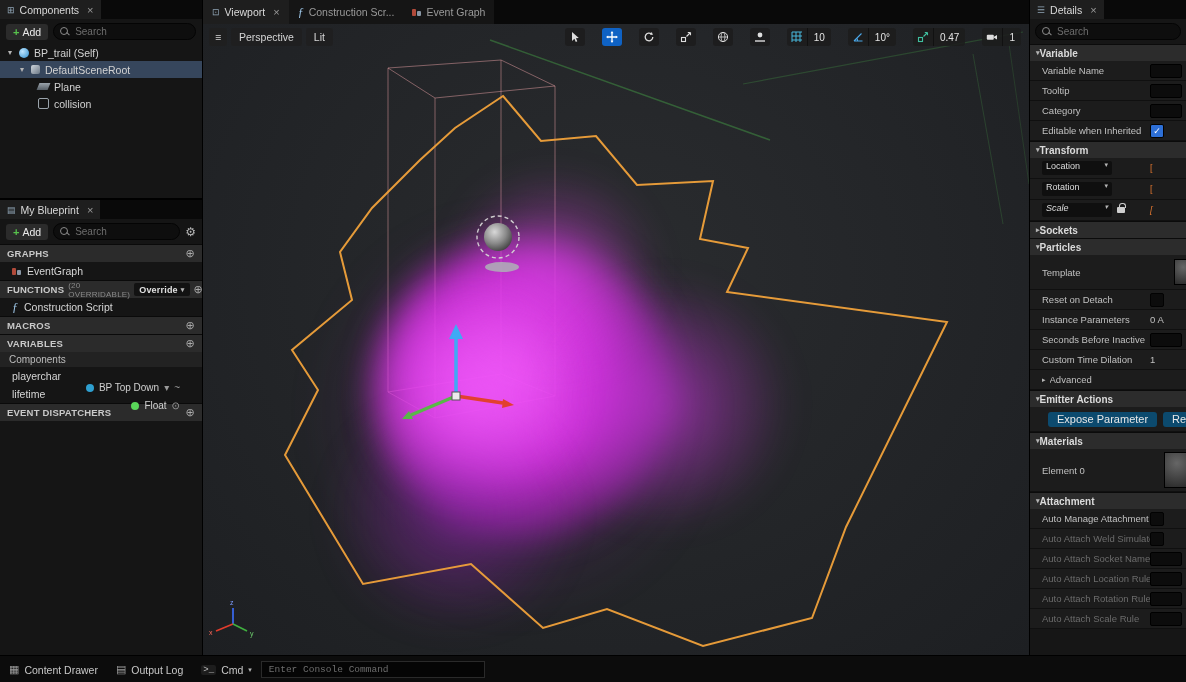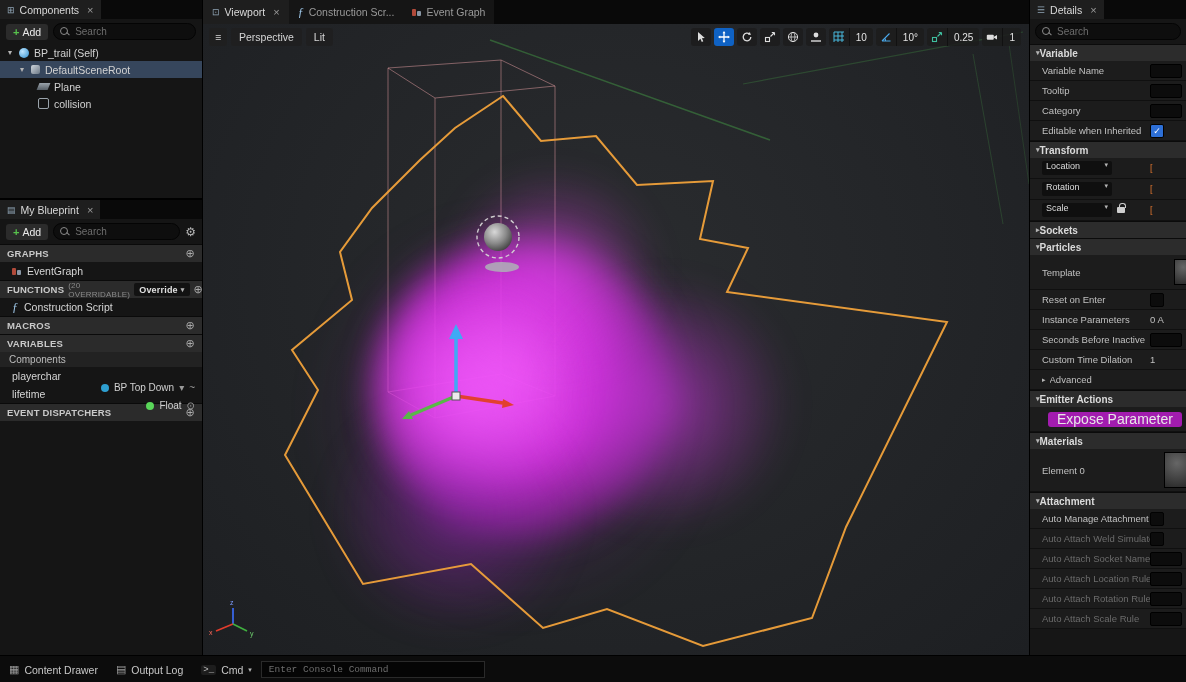--- a/index.html
+++ b/index.html
@@ -38,40 +38,40 @@
   .mybp{position:absolute;left:0;top:200px;width:202px;height:455px;background:#151515;}
   .sechead{height:17px;background:#2b2b2b;border-top:1px solid #0a0a0a;display:flex;align-items:center;gap:4px;padding:0 7px;color:#c9c9c9;font-size:9.5px;font-weight:bold;letter-spacing:.2px;}
   .sechead .note{color:#8a8a8a;font-size:8px;font-weight:normal;}
   .subhead{height:15px;background:#222222;display:flex;align-items:center;padding:0 9px;color:#bdbdbd;font-size:10px;}
   .bitem{height:18px;display:flex;align-items:center;gap:6px;padding-left:12px;color:#d6d6d6;font-size:10.5px;}
   .icon-eg{display:grid;grid-template-columns:4px 4px;gap:1px;flex:none;}
   .icon-eg i{display:block;width:4px;height:7px;background:#b04a3a;border-radius:1px;}
   .icon-eg i:last-child{background:#8a97a5;height:5px;margin-top:2px;}
   .fnicon{font-family:"Liberation Serif",serif;font-style:italic;color:#9ec7e8;font-size:12px;}
   .ovrdrop{display:flex;align-items:center;gap:3px;background:#121212;border-radius:2px;height:13px;padding:0 5px;color:#e0e0e0;font-size:9px;font-weight:bold;}
-  .vrow{height:18px;display:flex;align-items:center;padding:0 7px 0 12px;color:#d6d6d6;font-size:10.5px;}
+  .vrow{height:18px;display:flex;align-items:center;padding:0 22px 0 12px;color:#d6d6d6;font-size:10.5px;}
   .vrow .vtype{margin-left:auto;display:flex;align-items:center;gap:5px;color:#d0d0d0;font-size:10px;margin-top:23px;}
   .dotc{width:8px;height:8px;border-radius:50%;flex:none;}
   .dot-obj{background:#2e9fd0;}
   .dot-float{background:#59d659;}
   .dimicon{color:#9a9a9a;font-size:10px;}
 
   
   .vp{position:absolute;left:203px;top:0;width:826px;height:655px;background:#0b0b0b;}
   .vp .tabbar{height:24px;}
   .vp .tab{padding:0 9px;}
   .vp .tab.inactive{background:#151515;color:#9a9a9a;}
   .scene{position:absolute;left:0;top:24px;width:826px;height:631px;overflow:hidden;background:radial-gradient(ellipse at 50% 40%,#2a2c2f 0%,#232528 55%,#1d1f22 100%);}
   .blob{position:absolute;border-radius:50%;filter:blur(16px);z-index:2;}
   .svgu{position:absolute;left:0;top:0;z-index:1;}
   .svgo{position:absolute;left:0;top:0;z-index:3;}
   .vp-topleft{position:absolute;top:4px;left:6px;display:flex;gap:4px;z-index:5;}
   .vp-btn{height:18px;background:rgba(32,32,32,.92);border-radius:3px;display:flex;align-items:center;padding:0 8px;color:#d6d6d6;font-size:10.5px;gap:4px;}
   .vp-btn.sq{width:18px;padding:0;justify-content:center;}
-  .vp-tools{position:absolute;top:4px;right:8px;display:flex;gap:3px;align-items:center;z-index:5;}
+  .vp-tools{position:absolute;top:4px;right:8px;display:flex;gap:17px;align-items:center;z-index:5;}
   .tool{width:20px;height:18px;border-radius:3px;display:flex;align-items:center;justify-content:center;background:rgba(28,28,28,.85);}
   .tool.active{background:#0f62c4;}
   .pill{display:flex;align-items:center;height:18px;border-radius:3px;background:rgba(28,28,28,.85);overflow:hidden;}
   .pill .picon{width:20px;display:flex;justify-content:center;align-items:center;}
   .pill .pval{padding:0 6px;height:100%;display:flex;align-items:center;border-left:1px solid #111;font-size:10px;color:#e3e3e3;}
 
   
   .details{position:absolute;left:1030px;top:0;width:156px;height:655px;background:#161616;overflow:hidden;}
   .dsearch{display:flex;align-items:center;padding:4px 5px;}
   .dsec{height:16px;background:#2c2c2c;border-top:1px solid #0b0b0b;display:flex;align-items:center;gap:0;padding:0 6px;font-size:10px;font-weight:bold;color:#dadada;}
@@ -79,21 +79,21 @@
   .drow{height:19px;display:flex;align-items:center;padding-left:12px;border-bottom:1px solid #101010;background:#1c1c1c;font-size:9.5px;color:#c0c0c0;overflow:hidden;}
   .drow .dlabel{flex:1;white-space:nowrap;overflow:hidden;}
   .drow .dval{width:36px;display:flex;align-items:center;flex:none;}
   .field{width:30px;height:12px;background:#0c0c0c;border:1px solid #000;border-radius:2px;flex:none;}
   .cb{width:12px;height:12px;background:#0c0c0c;border:1px solid #020202;border-radius:2px;display:flex;align-items:center;justify-content:center;font-size:9px;color:#fff;flex:none;}
   .cb.on{background:#2d6fd6;}
   .tdrop{width:62px;height:14px;background:#0f0f0f;border-radius:2px;display:flex;align-items:flex-start;justify-content:space-between;padding:0 4px;font-size:9px;color:#dddddd;flex:none;}
   .bracket{color:#e0762f;font-size:9px;}
   .lock{width:8px;height:6px;background:#cfcfcf;border-radius:1px;position:relative;margin-left:5px;flex:none;}
   .lock::before{content:"";position:absolute;top:-4px;left:1.5px;width:5px;height:4px;border:1.2px solid #cfcfcf;border-bottom:none;border-radius:3px 3px 0 0;}
-  .ebtn{height:15px;background:#a21caf;border-radius:3px;padding:0 9px;display:flex;align-items:center;font-size:14px;color:#e8e8e8;white-space:nowrap;flex:none;}
+  .ebtn{height:15px;background:#0c4a6e;border-radius:3px;padding:0 9px;display:flex;align-items:center;font-size:11px;color:#e8e8e8;white-space:nowrap;flex:none;}
   .thumb{width:34px;height:34px;background:radial-gradient(circle at 35% 30%,#666,#1c1c1c);border:1px solid #000;margin-right:-14px;flex:none;}
   .thumb.small{width:24px;height:24px;}
   .dim{color:#6b6b6b;}
 
   
   .statusbar{position:absolute;left:0;top:655px;width:1186px;height:27px;background:#0c0c0c;display:flex;align-items:center;border-top:1px solid #000;}
   .sbitem{display:flex;align-items:center;gap:5px;padding:0 9px;color:#c8c8c8;font-size:10.5px;height:100%;}
   .sbicon{color:#9a9a9a;font-size:11px;}
   .cmdicon{font-family:"Liberation Mono",monospace;font-size:9px;background:#1d1d1d;border-radius:2px;padding:0 2px;color:#bdbdbd;}
   .console{width:212px;height:15px;background:#050505;border:1px solid #2a2a2a;display:flex;align-items:center;padding:0 5px;}
@@ -363,21 +363,21 @@
           </span>
           <span class="pval">10°</span>
         </div>
         <div class="pill">
           <span class="picon">
             <svg width="12" height="12" viewBox="0 0 12 12">
                 <rect x="1.5" y="6.5" width="4" height="4" fill="none" stroke="#3fbf9f" stroke-width="1.1"></rect>
                 <path d="M6.5 5.5 L10.5 1.5 M10.5 1.5 H7.8 M10.5 1.5 V4.2" stroke="#3fbf9f" stroke-width="1.1" fill="none"></path>
               </svg>
           </span>
-          <span class="pval">0.25</span>
+          <span class="pval">0.47</span>
         </div>
         <div class="pill">
           <span class="picon">
             <svg width="12" height="12" viewBox="0 0 12 12">
                 <rect x="0.8" y="3.8" width="7" height="5" rx="1" fill="#ddd"></rect>
                 <path d="M8 5.8 L11 4 V8.6 L8 6.8 Z" fill="#ddd"></path>
               </svg>
           </span>
           <span class="pval">1</span>
         </div>
@@ -444,21 +444,21 @@
     </div>
     <div class="drow" style="height:20px;">
       <span class="tdrop">
         <span>Rotation</span>
         <span class="tri">▾</span>
       </span>
       <span class="dval" style="margin-left:auto;">
           <span class="bracket">[</span>
         </span>
     </div>
-    <div class="drow" style="height:20px;">
+    <div class="drow" style="height:20px;font-style:italic;">
       <span class="tdrop">
         <span>Scale</span>
         <span class="tri">▾</span>
       </span>
       <span class="lock"></span>
       <span class="dval" style="margin-left:auto;">
           <span class="bracket">[</span>
         </span>
     </div>
 
@@ -469,21 +469,21 @@
 
     <div class="dsec">
       <span class="tri">▾</span>
       <span>Particles</span>
     </div>
     <div class="drow" style="height:34px;">
       <span class="dlabel">Template</span>
       <span class="thumb small"></span>
     </div>
     <div class="drow">
-      <span class="dlabel">Reset on Enter</span>
+      <span class="dlabel">Reset on Detach</span>
       <span class="dval">
           <span class="cb"></span>
         </span>
     </div>
     <div class="drow">
       <span class="dlabel">Instance Parameters</span>
       <span class="dval">0 A</span>
     </div>
     <div class="drow">
       <span class="dlabel">Seconds Before Inactive</span>

